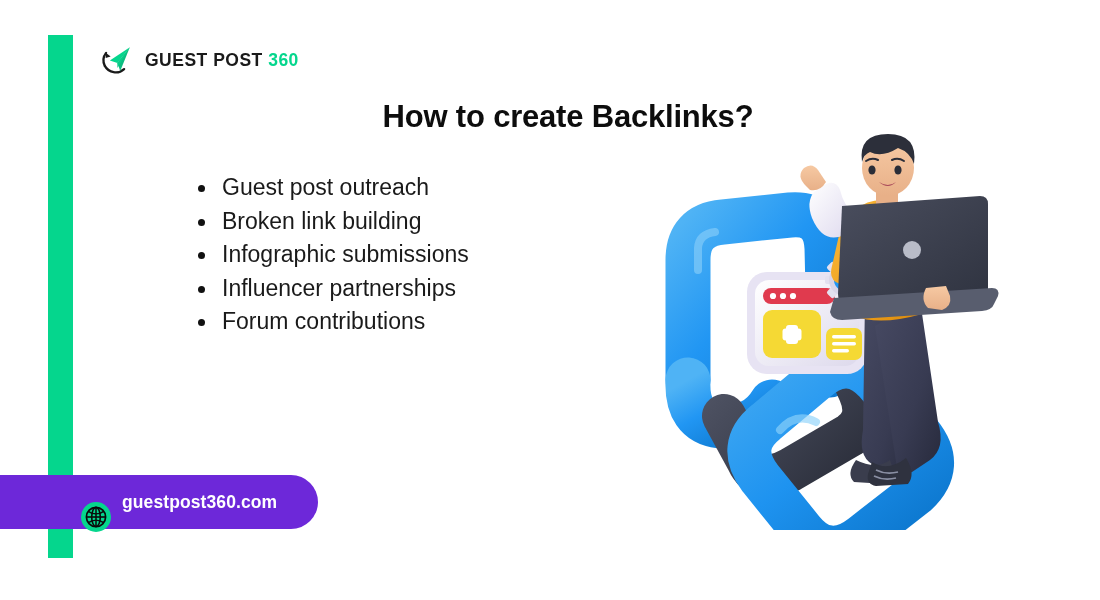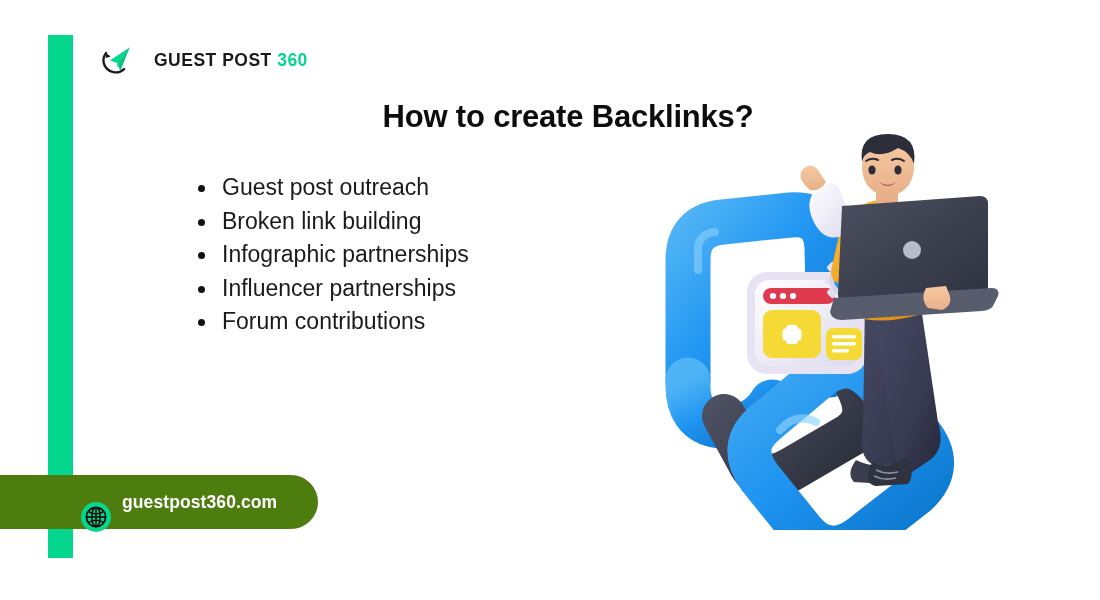--- a/index.html
+++ b/index.html
@@ -26,21 +26,21 @@
     background: #05d68d;
   }
 
   
   .logo {
     position: absolute;
     left: 98px;
     top: 41px;
     display: flex;
     align-items: center;
-    gap: 18px;
+    gap: 9px;
     height: 38px;
   }
   .logo-mark { width: 38px; height: 38px; display: block; }
   .logo-text {
     font-size: 17.5px;
     font-weight: bold;
     letter-spacing: 0.5px;
     color: #1a1a1a;
     white-space: nowrap;
   }
@@ -91,21 +91,21 @@
     background: #111111;
   }
 
   
   .url-badge {
     position: absolute;
     left: 0;
     top: 475px;
     width: 318px;
     height: 54px;
-    background: #4d7c0f;
+    background: #6d28d9;
     border-top-right-radius: 27px;
     border-bottom-right-radius: 27px;
     display: flex;
     align-items: center;
   }
   .globe-icon {
     position: absolute;
     left: 81px;
     width: 30px;
     height: 30px;
@@ -148,21 +148,21 @@
     </svg>
   </span>
   <span class="logo-text"><span>GUEST POST </span><span class="suffix">360</span></span>
 </div>
 
 <h1 class="page-title">How to create Backlinks?</h1>
 
 <ul class="bullet-list">
   <li>Guest post outreach</li>
   <li>Broken link building</li>
-  <li>Infographic partnerships</li>
+  <li>Infographic submissions</li>
   <li>Influencer partnerships</li>
   <li>Forum contributions</li>
 </ul>
 
 <div class="url-badge">
   <span class="globe-icon-wrap">
     <svg class="globe-icon" viewBox="0 0 30 30" aria-hidden="true">
       <circle cx="15" cy="15" r="15" fill="#05d68d"></circle>
       <circle cx="15" cy="15" r="9.6" fill="none" stroke="#0a0a0a" stroke-width="1.7"></circle>
       <ellipse cx="15" cy="15" rx="4.3" ry="9.6" fill="none" stroke="#0a0a0a" stroke-width="1.6"></ellipse>

